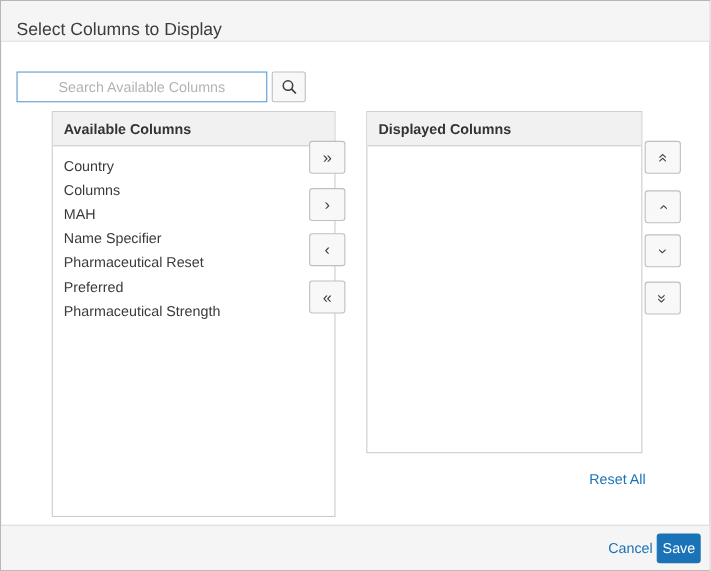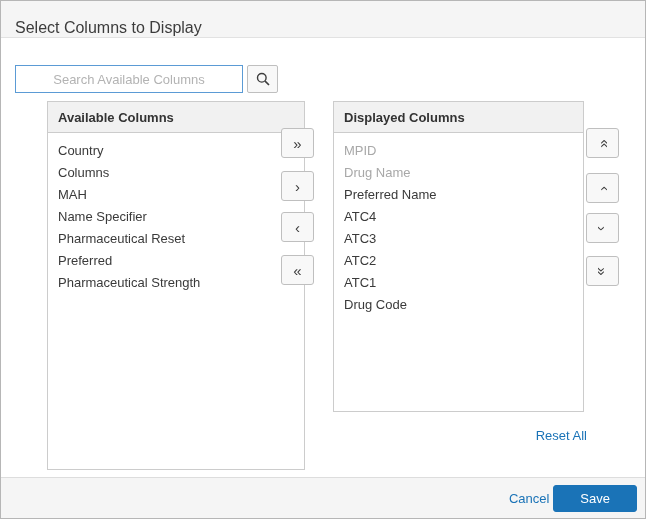--- a/index.html
+++ b/index.html
@@ -99,21 +99,21 @@
     background:var(--panel-bg);border-top:1px solid #dddddd;
     display:flex;align-items:center;justify-content:flex-end;
     gap:4px;padding-right:8px;box-sizing:border-box;
   }
   .cancel-link{
     font-size:13px;color:var(--link);cursor:pointer;text-decoration:none;
   }
   .save-btn{
     background:var(--save-bg);color:var(--save-text);
     border:1px solid var(--save-bg);border-radius:3px;
-    font-size:13px;padding:6px 26px;cursor:pointer;
+    font-size:13px;padding:6px 4px;cursor:pointer;
     font-family:inherit;line-height:1;
   }
 </style>
 </head>
 <body>
 
 <div class="dialog">
 
   <div class="dialog-header">
     <span>Select Columns to Display</span>
@@ -149,30 +149,20 @@
   </button>
   <button class="sq-btn btn-left">
     <span>‹</span>
   </button>
   <button class="sq-btn btn-all-left">
     <span>«</span>
   </button>
 
   <div class="listbox displayed">
     <div class="listbox-header">Displayed Columns</div>
-    <ul class="listbox-items" id="displayed-items">
-        <li class="list-item locked">MPID</li>
-        <li class="list-item locked">Drug Name</li>
-        <li class="list-item">Preferred Name</li>
-        <li class="list-item">ATC4</li>
-        <li class="list-item">ATC3</li>
-        <li class="list-item">ATC2</li>
-        <li class="list-item">ATC1</li>
-        <li class="list-item">Drug Code</li>
-      </ul>
   </div>
 
   <button class="sq-btn btn-top">
     <span class="rot-up">»</span>
   </button>
   <button class="sq-btn btn-up">
     <span class="rot-up">›</span>
   </button>
   <button class="sq-btn btn-down">
     <span class="rot-down">›</span>

